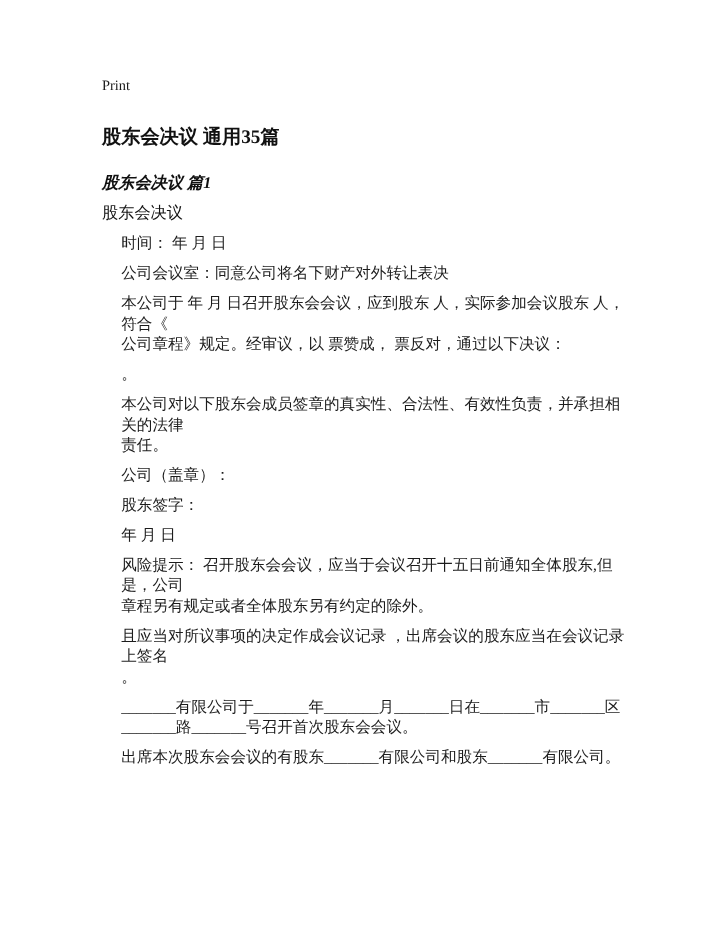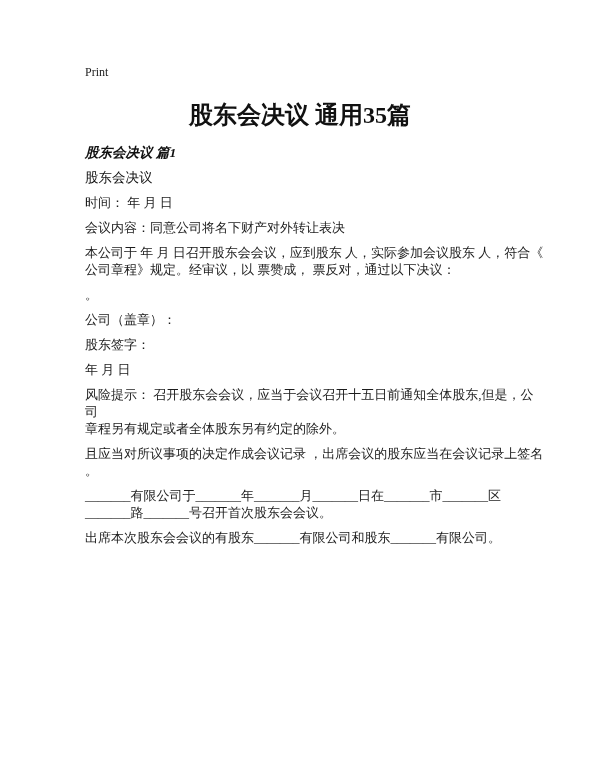--- a/index.html
+++ b/index.html
@@ -22,24 +22,23 @@
     background: #ffffff;
   }
   .print-link {
     font-size: 12px;
     line-height: 14px;
     color: #1c1c1c;
     cursor: pointer;
     display: inline-block;
   }
   h1.doc-title {
-    font-size: 24px;
+    font-size: 16px;
     line-height: 26px;
     font-weight: bold;
-    text-align: center;
     margin: 22px 30px 12px 0; 
     color: #111111;
   }
   .subtitle {
     font-size: 13px;
     line-height: 17px;
     margin: 8px 0;
     font-weight: normal;
   }
   h2.section-heading {
@@ -53,21 +52,21 @@
   h3.sub-heading {
     font-size: 13.5px;
     line-height: 17px;
     font-weight: normal;
     margin: 8px 0;
     color: #111111;
   }
   p.para {
     font-size: 13px;
     line-height: 17px;
-    margin: 8px 0;
+    margin: 8px 16px;
     white-space: pre-line; 
     max-width: 460px;
   }
 </style>
 </head>
 <body>
 
 <div class="page">
 
   <span class="print-link">Print</span>
@@ -76,27 +75,29 @@
 
 
   
   <h2 class="section-heading">股东会决议 篇1</h2>
 
   <h3 class="sub-heading">股东会决议</h3>
 
   <p class="para">时间： 年 月 日</p>
 
 
-  <p class="para">会议内容：同意公司将名下财产对外转让表决</p>
+  <p class="para">公司会议室：同意公司将名下财产对外转让表决</p>
 
   <p class="para">本公司于 年 月 日召开股东会会议，应到股东 人，实际参加会议股东 人，符合《
 公司章程》规定。经审议，以 票赞成， 票反对，通过以下决议：</p>
 
   <p class="para">。</p>
 
+  <p class="para">本公司对以下股东会成员签章的真实性、合法性、有效性负责，并承担相关的法律
+责任。</p>
 
   <p class="para">公司（盖章）：</p>
 
   <p class="para">股东签字：</p>
 
   <p class="para">年 月 日</p>
 
   
 
   <p class="para">风险提示： 召开股东会会议，应当于会议召开十五日前通知全体股东,但是，公司

